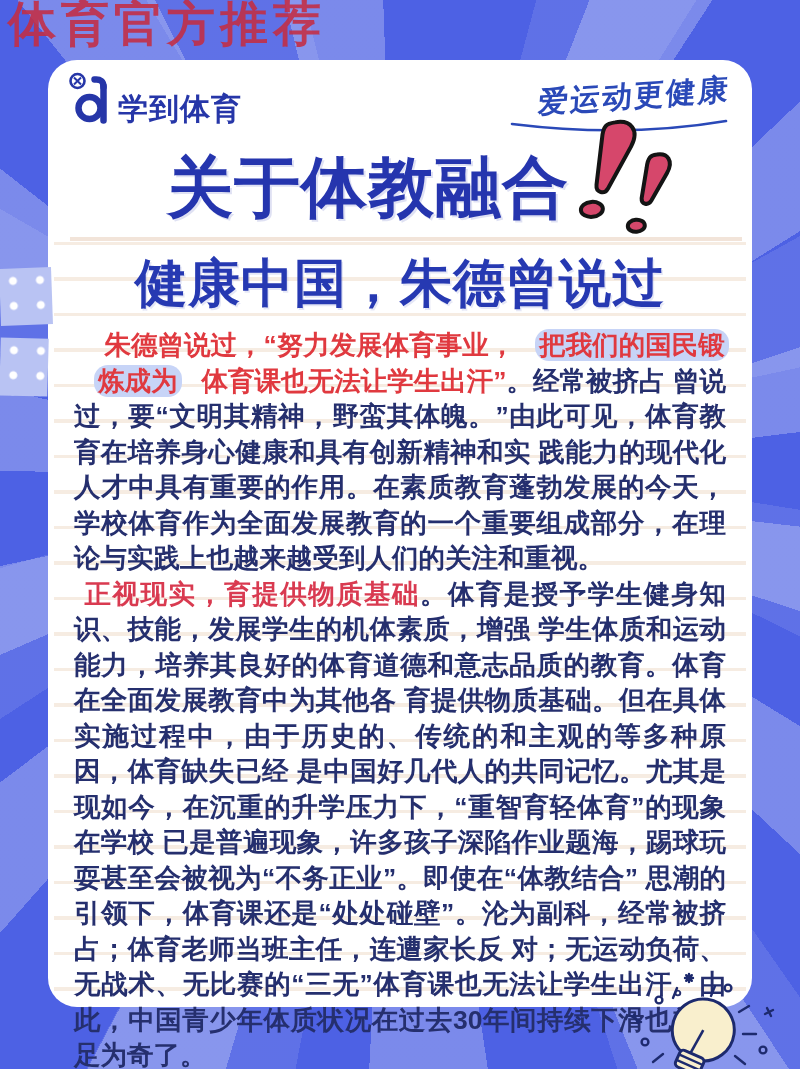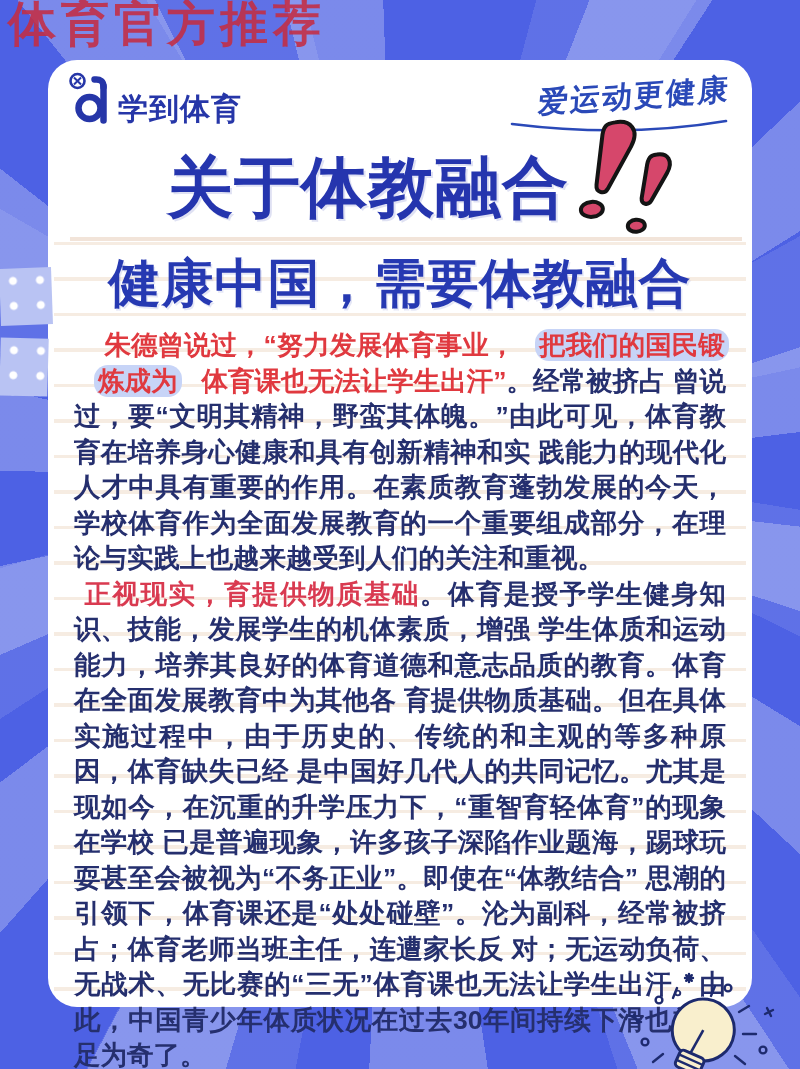--- a/index.html
+++ b/index.html
@@ -90,21 +90,21 @@
             <ellipse cx="27" cy="98" rx="11" ry="7.5" transform="rotate(-18 27 98)" fill="#d6476b" stroke="#141414" stroke-width="4"></ellipse>
             <path d="M78 30 C88 26 96 32 92 46 L83 76 C81 82 74 82 73 76 L71 45 C70 35 72 32 78 30 Z" fill="#d6476b" stroke="#141414" stroke-width="4"></path>
             <ellipse cx="74" cy="104" rx="8.5" ry="6" transform="rotate(-18 74 104)" fill="#d6476b" stroke="#141414" stroke-width="4"></ellipse>
           </g>
         </svg>
       </span>
     </div>
 
     <div class="divider"></div>
 
-    <div class="subtitle">健康中国，需要体教融合</div>
+    <div class="subtitle">健康中国，朱德曾说过</div>
 
     <div class="article">
       <p><span class="red1">朱德曾说过，“努力发展体育事业，</span><span class="red1 hl">把我们的国民锻炼成为</span><span class="red1">体育课也无法让学生出汗”</span><span>。经常被挤占 曾说过，要“文明其精神，野蛮其体魄。”由此可见，体育教育在培养身心健康和具有创新精神和实 践能力的现代化人才中具有重要的作用。在素质教育蓬勃发展的今天，学校体育作为全面发展教育的一个重要组成部分，在理论与实践上也越来越受到人们的关注和重视。</span></p>
       <p><span class="red2">正视现实，育提供物质基础</span><span>。体育是授予学生健身知识、技能，发展学生的机体素质，增强 学生体质和运动能力，培养其良好的体育道德和意志品质的教育。体育在全面发展教育中为其他各 育提供物质基础。但在具体实施过程中，由于历史的、传统的和主观的等多种原因，体育缺失已经 是中国好几代人的共同记忆。尤其是现如今，在沉重的升学压力下，“重智育轻体育”的现象在学校 已是普遍现象，许多孩子深陷作业题海，踢球玩耍甚至会被视为“不务正业”。即使在“体教结合” 思潮的引领下，体育课还是“处处碰壁”。沦为副科，经常被挤占；体育老师当班主任，连遭家长反 对；无运动负荷、无战术、无比赛的“三无”体育课也无法让学生出汗。由此，中国青少年体质状况在过去30年间持续下滑也就不足为奇了。</span></p>
     </div>
   </div>
 
   <div class="tape tape1"></div>
   <div class="tape tape2"></div>
 

